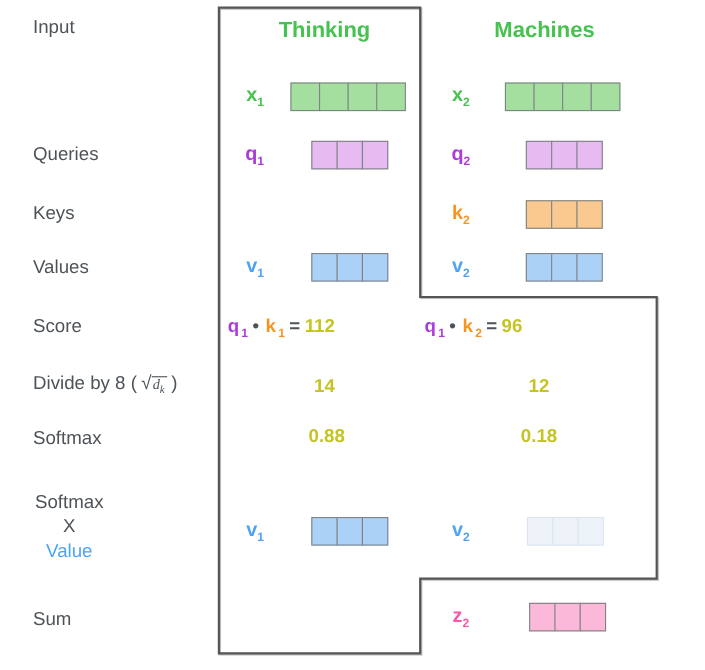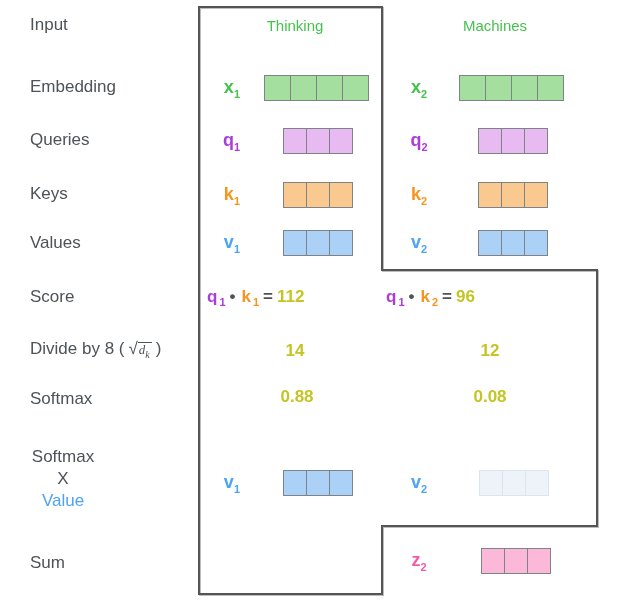--- a/index.html
+++ b/index.html
@@ -11,21 +11,21 @@
     --pink-text:#f957a8; --pink-fill:#fcb8d8;
     --yellow-text:#c5c425; --label-text:#4d5358;
     --cell-border:#7e8387; --outline:#555555;
   }
   html,body{margin:0;padding:0;background:#ffffff;}
   .canvas{position:relative;width:641px;height:609px;background:#fff;
           font-family:"Liberation Sans",sans-serif;overflow:hidden;}
   .outline-svg{position:absolute;left:0;top:0;}
   .lbl{position:absolute;left:30px;color:var(--label-text);font-size:17px;white-space:nowrap;}
   .word-title{position:absolute;top:17px;width:110px;text-align:center;
-              color:var(--green-text);font-size:15px;font-weight:normal;}
+              color:var(--green-text);font-size:20px;font-weight:bold;}
   .vecrow{position:absolute;display:flex;align-items:center;gap:21px;}
   .veclabel{width:36px;text-align:right;margin-right:22px;font-size:18px;font-weight:bold;}
   .veclabel sub{font-size:11px;}
   .w2 .veclabel{width:32px;text-align:center;}
   .gap3 .veclabel{margin-right:3px;}
   .gap23 .veclabel{margin-right:23px;}
   .gap25 .veclabel{margin-right:25px;}
   .gap26 .veclabel{margin-right:26px;}
   .cells{display:flex;}
   .cell{width:22px;height:24px;border:1px solid var(--cell-border);background:#fff;}
@@ -59,21 +59,20 @@
 </head>
 <body>
 
 <div class="canvas">
 
   <svg class="outline-svg" width="641" height="609" viewBox="0 0 641 609">
     <polygon points="199,7 382,7 382,270 597,270 597,526 382,526 382,594 199,594" fill="none" stroke="#555555" stroke-width="2" style="filter:drop-shadow(1.5px 1.5px 0 #bdbdbd);"></polygon>
   </svg>
 
   <div class="lbl" style="top:15px">Input</div>
-  <div class="lbl" style="top:77px">Embedding</div>
   <div class="lbl" style="top:130px">Queries</div>
   <div class="lbl" style="top:184px">Keys</div>
   <div class="lbl" style="top:233px">Values</div>
   <div class="lbl" style="top:287px">Score</div>
 
   <div class="lbl" style="top:339px">
     <span>Divide by 8 (</span><span class="sqrt"><span class="radsign">√</span><span class="rad"><span>d</span><sub>k</sub></span></span><span>)</span>
   </div>
 
   <div class="lbl" style="top:389px">Softmax</div>
@@ -118,28 +117,20 @@
   </div>
   <div class="vecrow w2" style="left:403px;top:128px">
     <span class="veclabel t-purple"><span>q</span><sub>2</sub></span>
     <span class="cells c-purple">
         <span class="cell"></span>
         <span class="cell"></span>
         <span class="cell"></span>
       </span>
   </div>
 
-  <div class="vecrow" style="left:204px;top:182px">
-    <span class="veclabel t-orange"><span>k</span><sub>1</sub></span>
-    <span class="cells c-orange">
-        <span class="cell"></span>
-        <span class="cell"></span>
-        <span class="cell"></span>
-      </span>
-  </div>
   <div class="vecrow w2" style="left:403px;top:182px">
     <span class="veclabel t-orange"><span>k</span><sub>2</sub></span>
     <span class="cells c-orange">
         <span class="cell"></span>
         <span class="cell"></span>
         <span class="cell"></span>
       </span>
   </div>
 
   <div class="vecrow" style="left:204px;top:230px">
@@ -163,21 +154,21 @@
     <span class="t-purple"><span>q</span><sub>1</sub></span><span class="t-dark">•</span><span class="t-orange"><span>k</span><sub>1</sub></span><span class="t-dark">=</span><span class="t-yellow">112</span>
   </div>
   <div class="score" style="left:382px;top:287px">
     <span class="t-purple"><span>q</span><sub>1</sub></span><span class="t-dark">•</span><span class="t-orange"><span>k</span><sub>2</sub></span><span class="t-dark">=</span><span class="t-yellow">96</span>
   </div>
 
   <div class="val" style="left:245px;top:341px">14</div>
   <div class="val" style="left:440px;top:341px">12</div>
 
   <div class="val" style="left:247px;top:387px">0.88</div>
-  <div class="val" style="left:440px;top:387px">0.08</div>
+  <div class="val" style="left:440px;top:387px">0.18</div>
 
   <div class="vecrow" style="left:204px;top:470px">
     <span class="veclabel t-blue"><span>v</span><sub>1</sub></span>
     <span class="cells c-blue">
         <span class="cell"></span>
         <span class="cell"></span>
         <span class="cell"></span>
       </span>
   </div>
   <div class="vecrow gap23 w2" style="left:403px;top:470px">

